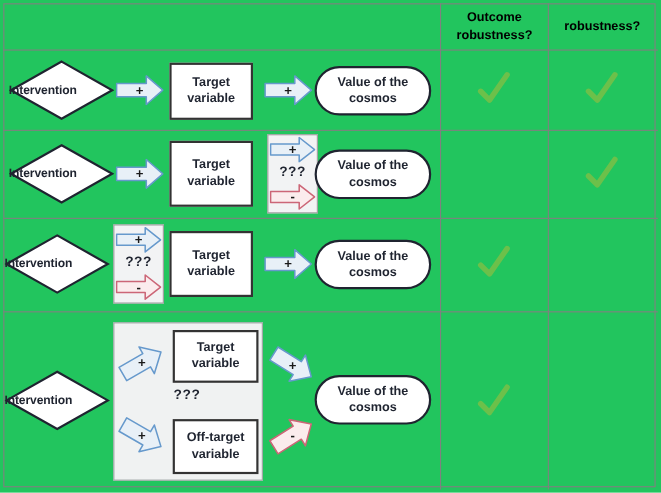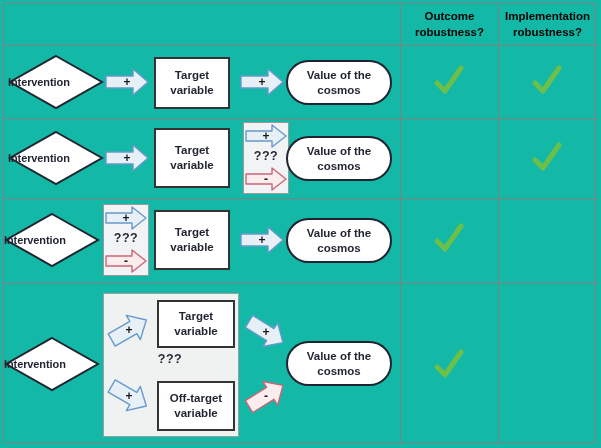--- a/index.html
+++ b/index.html
@@ -5,21 +5,21 @@
   html, body {
     margin: 0;
     padding: 0;
     background: #ffffff;
     font-family: "Liberation Sans", sans-serif;
   }
   #page {
     position: relative;
     width: 601px;
     height: 448px;
-    background: #14b8a6;
+    background: #22c55e;
     overflow: hidden;
   }
 
   
   .grid-line {
     position: absolute;
     background: #808080;
   }
   .hline { height: 1px; left: 3px; width: 595px; }
   .vline { width: 1px; top: 3px; height: 442px; }
@@ -155,21 +155,20 @@
   <div class="grid-line vline" style="left:498px;"></div>
 
   <div class="col-head" style="left:401px; width:97px;">
     <div>
       <span>Outcome</span>
       <span>robustness?</span>
     </div>
   </div>
   <div class="col-head" style="left:499px; width:97px;">
     <div>
-      <span>Implementation</span>
       <span>robustness?</span>
     </div>
   </div>
 
   <div class="diamond" style="left:8px; top:54px; width:96px; height:56px;">
     <svg width="96" height="56" viewBox="0 0 96 56">
       <polygon points="48,2 94,28 48,54 2,28" fill="#ffffff" stroke="#1f2430" stroke-width="2"></polygon>
     </svg>
     <span class="lbl">Intervention</span>
   </div>

